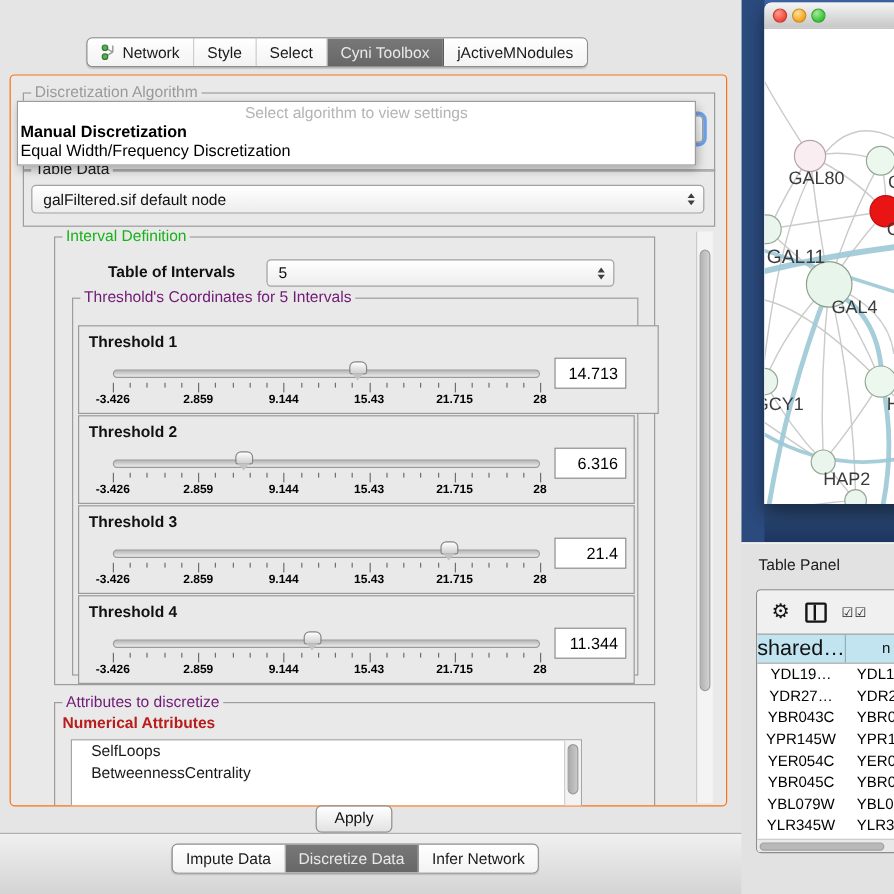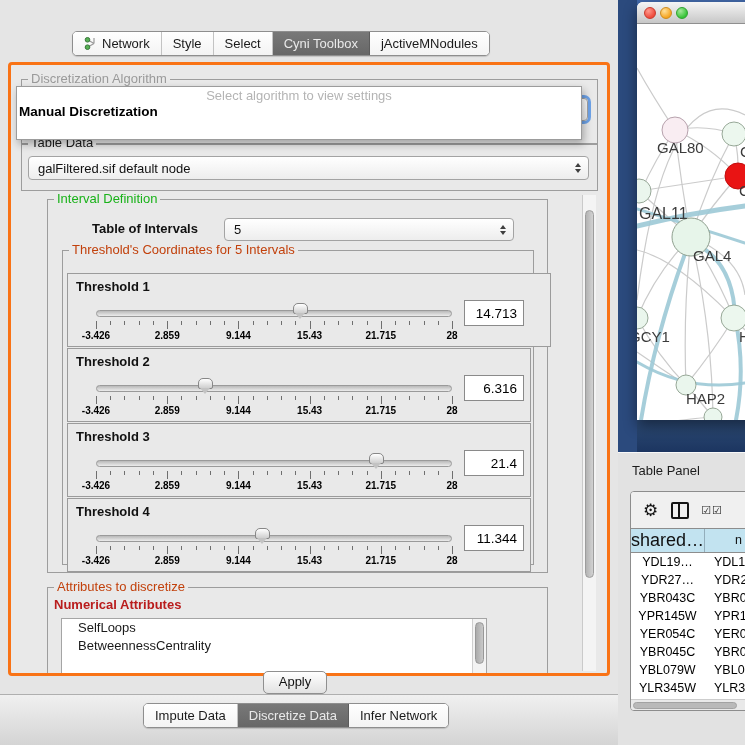--- a/index.html
+++ b/index.html
@@ -15,28 +15,28 @@
 
   
   .tabstrip{position:absolute;display:flex;height:23px;border:1px solid #8e8e8e;border-radius:5px;overflow:hidden;background:#fff;box-shadow:0 1px 1px rgba(0,0,0,.15);}
   #top-tabs{left:72px;top:31px;}
   #bottom-tabs{left:143px;top:703px;}
   .tab{display:flex;align-items:center;gap:5px;padding:0 11px;font-size:13px;color:#1a1a1a;background:linear-gradient(#ffffff,#f3f3f3);border-right:1px solid #c3c3c3;white-space:nowrap;cursor:default;}
   .tab:last-child{border-right:none;}
   .tab.active{background:linear-gradient(#787878,#676767);color:#e9e9e9;border-right:1px solid #5c5c5c;}
 
   
-  .main-panel{position:absolute;left:8px;top:62px;width:596px;height:608px;background:#e9e9e9;border:3px solid #f97316;border-radius:4px;overflow:hidden;}
+  .main-panel{position:absolute;left:8px;top:62px;width:596px;height:608px;background:#e9e9e9;border:1px solid #f97316;border-radius:4px;overflow:hidden;}
 
   .group{position:absolute;border:1px solid #9d9d9d;}
   .group-chip{position:absolute;top:-8px;left:6px;background:#e9e9e9;padding:0 3px;font-size:13px;line-height:14px;}
   .chip-gray{color:#9a9a9a;}
   .chip-black{color:#1a1a1a;}
   .chip-green{color:#19b219;}
-  .chip-blue{color:#c2410c;font-size:13px;}
+  .chip-blue{color:#701a75;font-size:13px;}
 
   #group-disc{left:10px;top:14px;width:575px;height:64px;}
   #combo-algo{left:6px;top:18px;width:560px;height:23px;box-shadow:0 0 0 3px #6ea3e8;}
   #group-td{left:10px;top:78px;width:575px;height:46px;}
   #combo-td{left:6px;top:12px;width:561px;height:24px;}
 
   .combo{position:absolute;background:linear-gradient(#ffffff,#ededed);border:1px solid #a3a3a3;border-radius:4px;font-size:13px;color:#111;display:flex;align-items:center;padding-left:9px;box-sizing:border-box;}
   .combo .arrows{position:absolute;right:7px;top:50%;transform:translateY(-50%);display:flex;flex-direction:column;gap:2px;}
   .arr-up{width:0;height:0;border-left:3.5px solid transparent;border-right:3.5px solid transparent;border-bottom:4px solid #3f3f3f;}
   .arr-dn{width:0;height:0;border-left:3.5px solid transparent;border-right:3.5px solid transparent;border-top:4px solid #3f3f3f;}
@@ -151,20 +151,21 @@
               <span class="arr-up"></span>
               <span class="arr-dn"></span>
             </span>
         </div>
       </div>
 
       <div id="algo-popup">
         <div class="popup-hint">Select algorithm to view settings</div>
         <div id="popup-options">
             <div class="popup-opt bold">Manual Discretization</div>
+            <div class="popup-opt">Equal Width/Frequency Discretization</div>
           </div>
       </div>
 
       <div class="group" id="group-td">
         <div class="group-chip chip-black">Table Data</div>
         <div class="combo" id="combo-td">
           <span>galFiltered.sif default node</span>
           <span class="arrows">
               <span class="arr-up"></span>
               <span class="arr-dn"></span>

